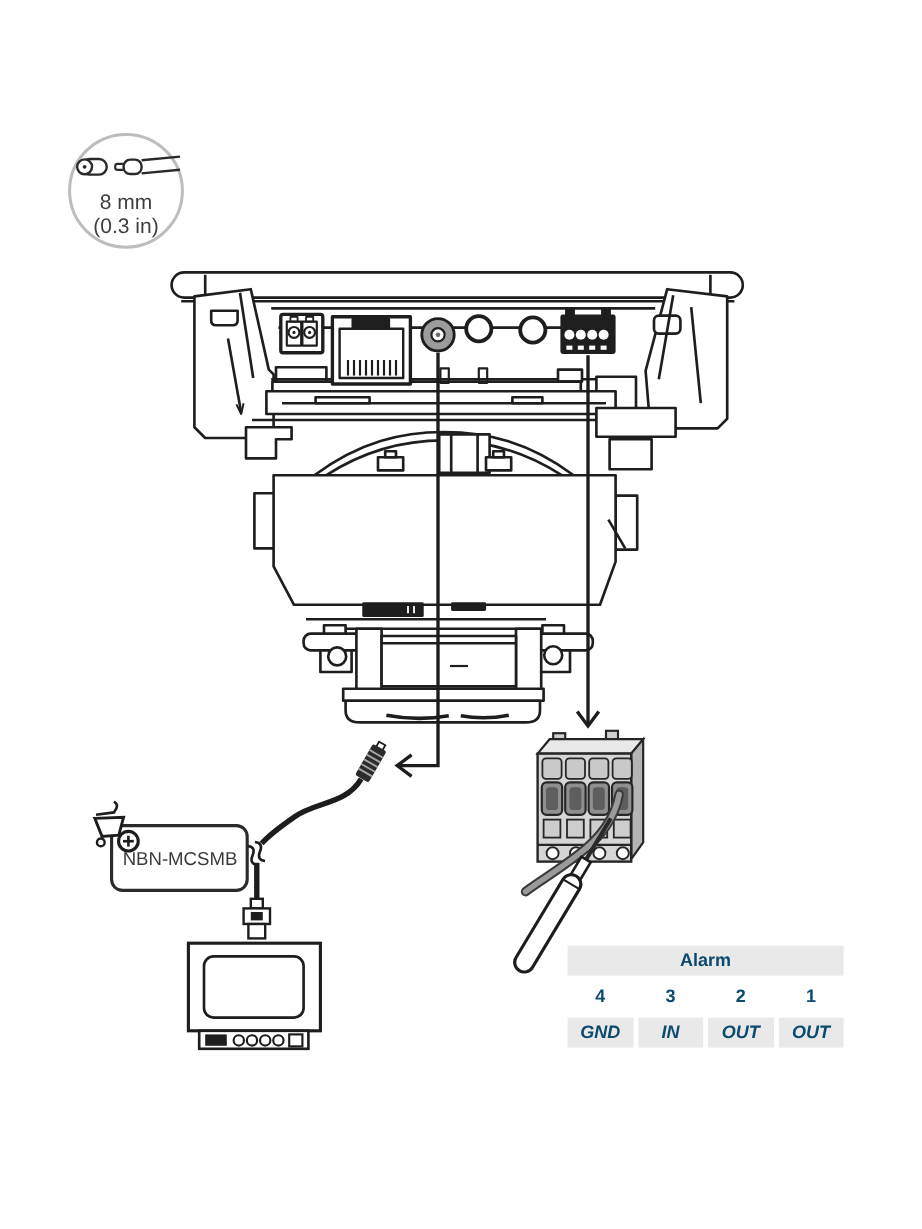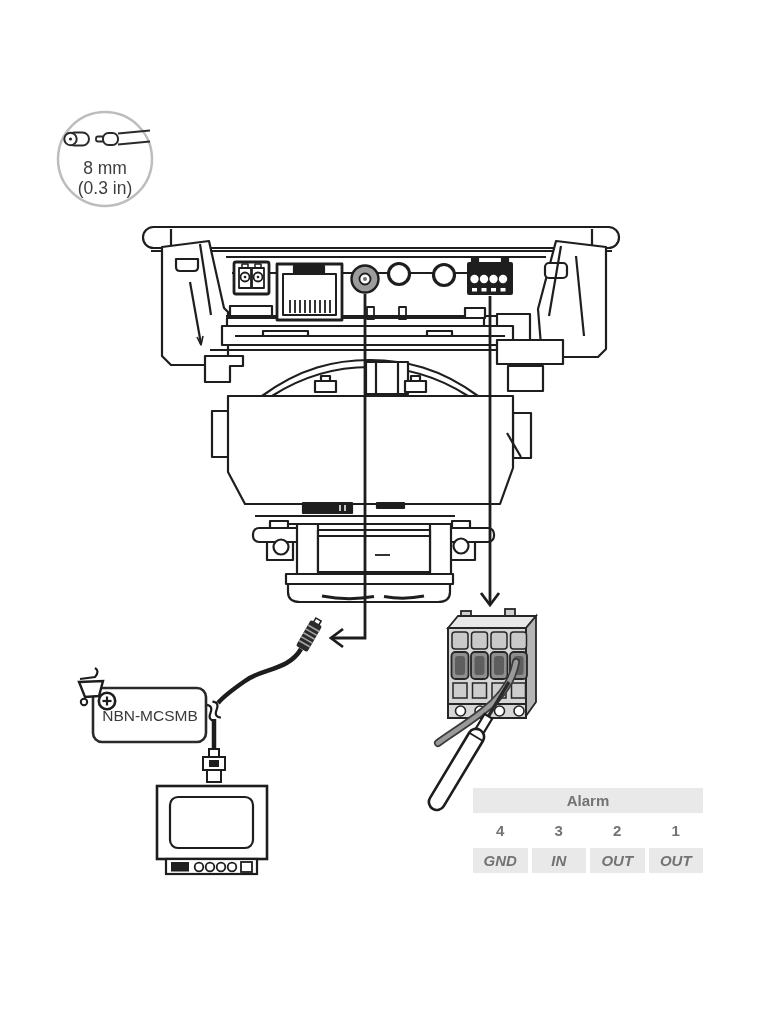--- a/index.html
+++ b/index.html
@@ -8,21 +8,21 @@
     font-family:"Liberation Sans", sans-serif;
     position:relative;overflow:hidden;
   }
   .stage{position:absolute;left:0;top:16px;width:768px;height:1024px;}
   svg{position:absolute;left:0;top:0;}
   
   .alarm-table{
     position:absolute;left:473px;top:772px;width:230px;
     display:grid;grid-template-columns:repeat(4,1fr);
     column-gap:4px;row-gap:4px;
-    font-size:15px;font-weight:600;color:#737373;
+    font-size:15px;font-weight:600;color:#0c4a6e;
   }
   .alarm-table .hdr{
     grid-column:1 / -1;background:#e9e9e9;height:25px;
     display:flex;align-items:center;justify-content:center;
   }
   .alarm-table .pin{
     height:27px;display:flex;align-items:center;justify-content:center;
     background:transparent;
   }
   .alarm-table .fn{

